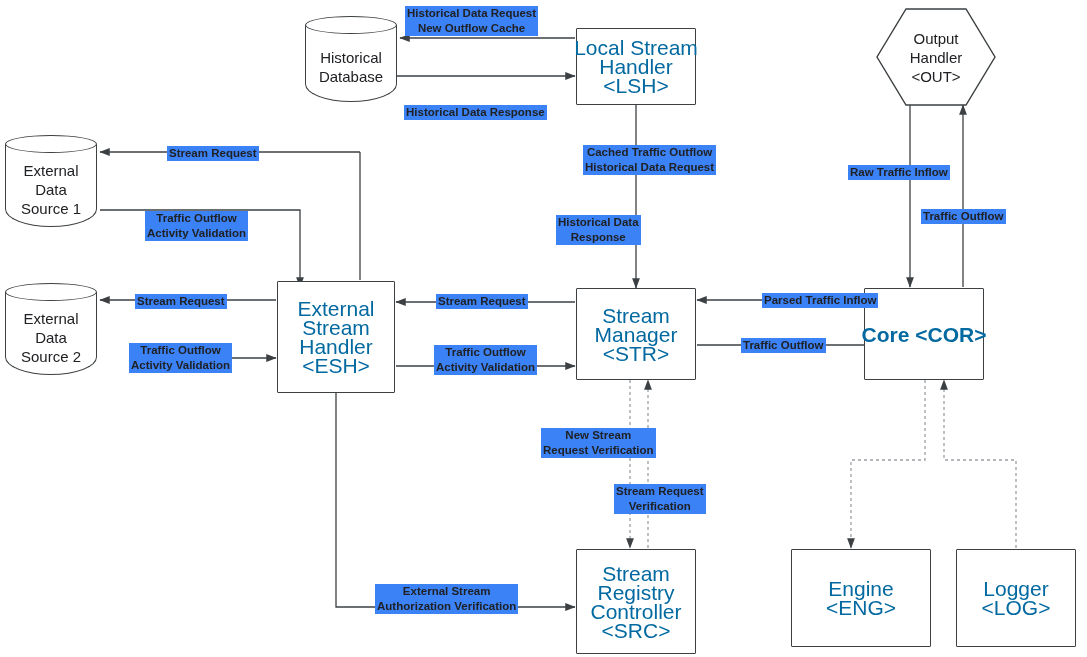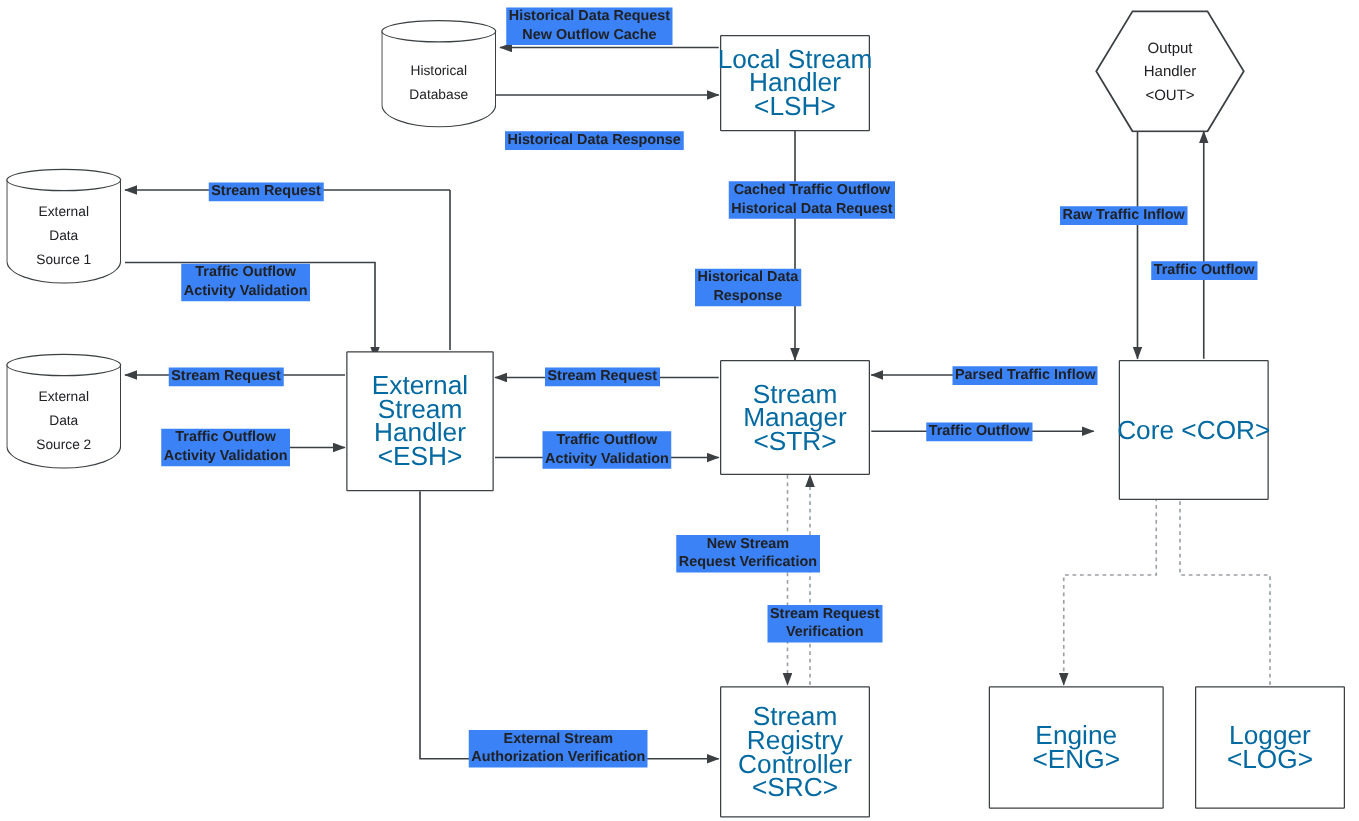--- a/index.html
+++ b/index.html
@@ -57,40 +57,40 @@
     box-sizing: border-box;
   }
   .cylinder .cyl-text {
     position: absolute;
     left: 0; right: 0; top: 0; bottom: 0;
     display: flex;
     flex-direction: column;
     align-items: center;
     justify-content: center;
     text-align: center;
-    font-size: 11px;
+    font-size: 15px;
     line-height: 19px;
     color: #202124;
     padding-top: 16px;
     box-sizing: border-box;
   }
   .hexnode {
     position: absolute;
     box-sizing: border-box;
   }
   .hexnode svg { position: absolute; left: 0; top: 0; }
   .hexnode .hex-text {
     position: absolute;
     left: 0; right: 0; top: 0; bottom: 0;
     display: flex;
     flex-direction: column;
     align-items: center;
     justify-content: center;
     text-align: center;
-    font-size: 12px;
+    font-size: 15px;
     line-height: 19px;
     color: #202124;
   }
   .edge-label {
     position: absolute;
     font-size: 11.5px;
     font-weight: bold;
     color: #202124;
     line-height: 15px;
     text-align: center;
@@ -207,21 +207,21 @@
     <span class="ln">Handler</span>
     <span class="ln">&lt;ESH&gt;</span>
   </div>
 
   <div class="node" style="left:576px; top:288px; width:120px; height:92px;">
     <span class="ln">Stream</span>
     <span class="ln">Manager</span>
     <span class="ln">&lt;STR&gt;</span>
   </div>
 
-  <div class="node" style="left:895px; top:288px; width:120px; height:112px;">
+  <div class="node" style="left:864px; top:288px; width:120px; height:92px;font-weight:bold;">
     <span class="ln">Core &lt;COR&gt;</span>
   </div>
 
   <div class="node" style="left:576px; top:549px; width:120px; height:105px;">
     <span class="ln">Stream</span>
     <span class="ln">Registry</span>
     <span class="ln">Controller</span>
     <span class="ln">&lt;SRC&gt;</span>
   </div>
 

